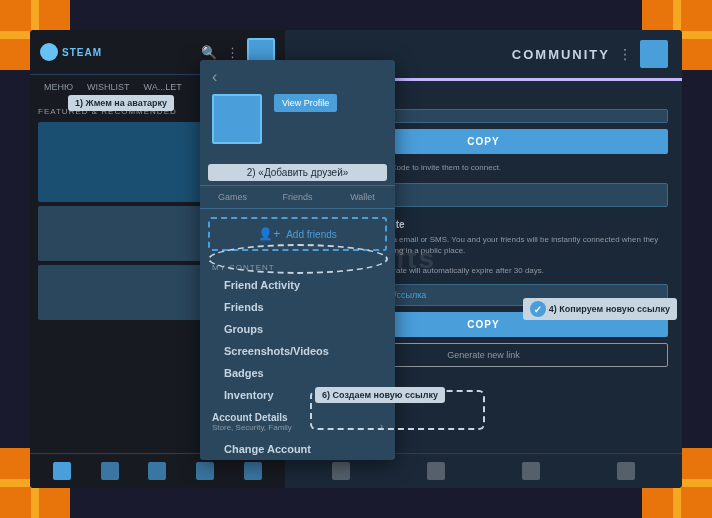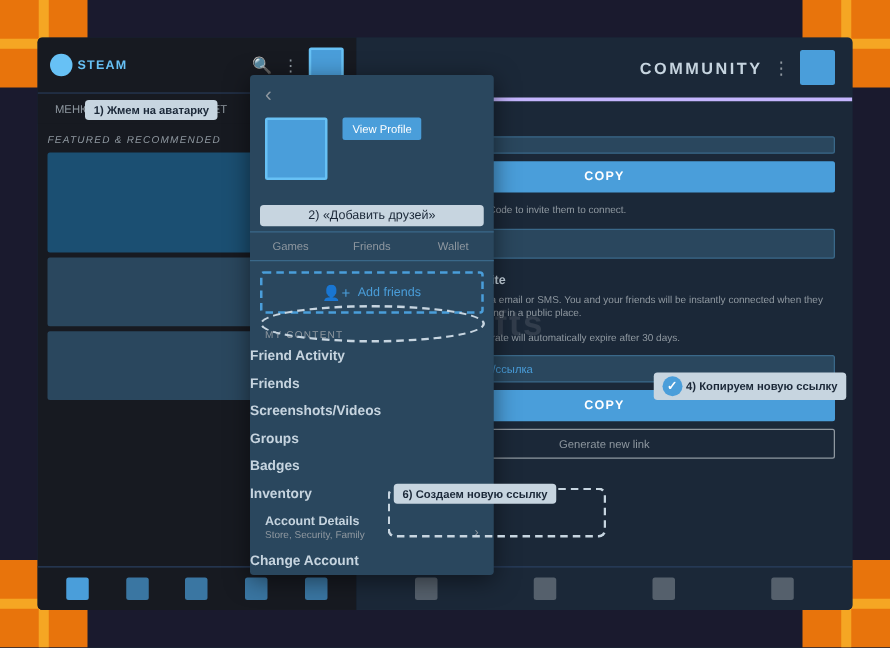--- a/index.html
+++ b/index.html
@@ -123,21 +123,20 @@
       color: #8f98a0;
       font-size: 9px;
       padding: 3px 6px;
       cursor: pointer;
       text-transform: uppercase;
     }
 
     .featured-section {
       padding: 8px;
       flex: 1;
-      font-style: italic;
     }
 
     .featured-label {
       color: #8f98a0;
       font-size: 8px;
       letter-spacing: 1px;
       margin-bottom: 6px;
     }
 
     .featured-cards {
@@ -261,21 +260,21 @@
       color: #8f98a0;
       font-size: 8px;
       letter-spacing: 1px;
       padding: 4px 12px 2px;
     }
 
     .content-menu-item {
       color: #c6d4df;
       font-size: 11px;
       font-weight: bold;
-      padding: 5px 0;
+      padding: 5px 24px;
       cursor: pointer;
     }
 
     .account-item {
       display: flex;
       justify-content: space-between;
       align-items: flex-end;
       padding: 6px 12px;
     }
 
@@ -522,21 +521,21 @@
     }
   </style>
 </head>
 <body>
 
 <div class="gift-box gift-tl"></div>
 <div class="gift-box gift-tr"></div>
 <div class="gift-box gift-bl"></div>
 <div class="gift-box gift-br"></div>
 
-<div class="annotation" style="top:80px; left:68px;">1) Жмем на аватарку</div>
+<div class="annotation" style="top:95px; left:68px;">1) Жмем на аватарку</div>
 
 <div class="main-container">
 
   <div class="left-panel">
     <div class="steam-header">
       <div class="steam-logo">
         <div class="steam-icon"></div>
         <span class="steam-text">STEAM</span>
       </div>
       <div class="header-icons">
@@ -623,22 +622,22 @@
 
   <div class="add-friends-btn">
     <span class="add-friends-icon">👤+</span>
     <span>Add friends</span>
   </div>
 
   <div class="my-content-label">MY CONTENT</div>
 
   <div class="content-menu-item">Friend Activity</div>
   <div class="content-menu-item">Friends</div>
+  <div class="content-menu-item">Groups</div>
   <div class="content-menu-item">Screenshots/Videos</div>
-  <div class="content-menu-item">Groups</div>
   <div class="content-menu-item">Badges</div>
   <div class="content-menu-item">Inventory</div>
 
   <div class="account-item">
     <div class="account-item-text">
       <div class="account-title">Account Details</div>
       <div class="account-subtitle">Store, Security, Family</div>
     </div>
     <span class="account-arrow">›</span>
   </div>

